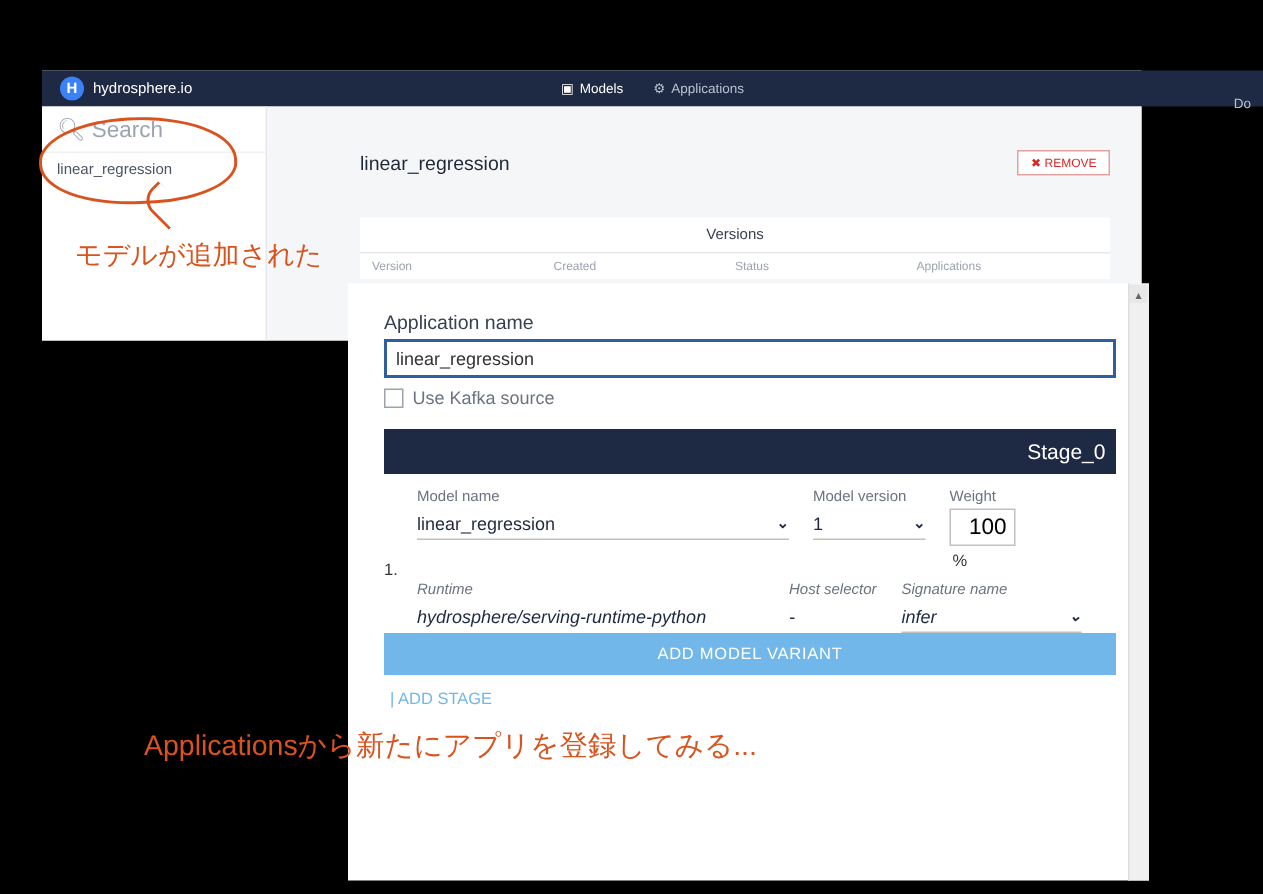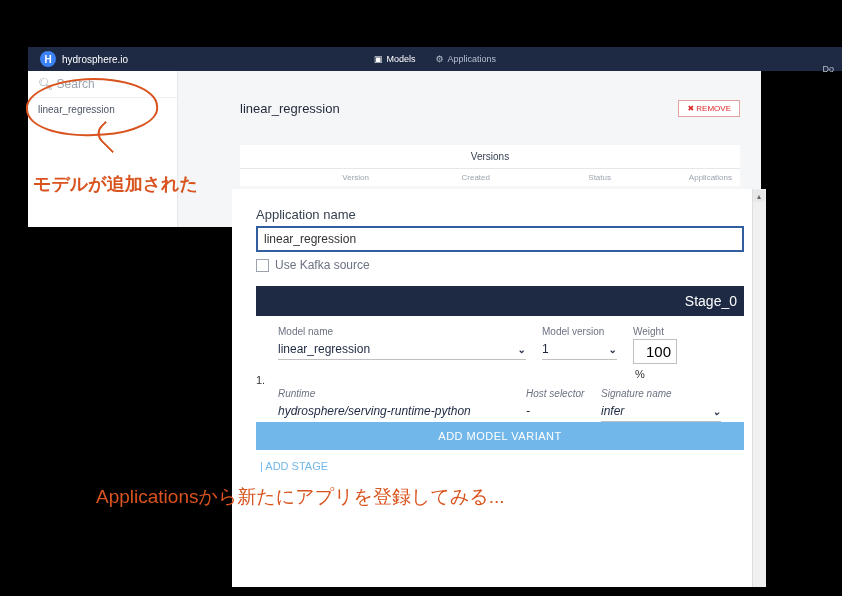--- a/index.html
+++ b/index.html
@@ -9,37 +9,37 @@
     
     .topbar { position: absolute; top: 47px; left: 28px; right: 0; height: 24px; background: #1e2943; display: flex; align-items: center; color: #fff; font-size: 10px; }
     .logo { display: flex; align-items: center; margin-left: 12px; gap: 6px; }
     .logo-icon { width: 16px; height: 16px; background: #3b82f6; border-radius: 50%; display: flex; align-items: center; justify-content: center; font-weight: bold; font-size: 10px; }
     .nav-center { position: absolute; left: 50%; transform: translateX(-50%); display: flex; gap: 20px; }
     .nav-item { display: flex; align-items: center; gap: 4px; color: #b8c0d0; font-size: 9px; }
     .nav-item.active { color: #fff; }
     .nav-right { margin-left: auto; margin-right: 8px; color: #b8c0d0; font-size: 9px; margin-top: 20px; }
     
     .sidebar { position: absolute; top: 71px; left: 28px; width: 150px; height: 156px; background: #fff; border-right: 1px solid #e5e7eb; }
-    .search-row { padding: 6px 10px; font-size: 12px; color: #9ca3af; border-bottom: 1px solid #f0f0f0; }
+    .search-row { padding: 6px 10px; font-size: 15px; color: #9ca3af; border-bottom: 1px solid #f0f0f0; }
     .sidebar-item { padding: 6px 10px; font-size: 10px; color: #4b5563; }
     
     .main-bg { position: absolute; top: 71px; left: 178px; width: 583px; height: 156px; background: #f5f6f8; }
     .content-header { position: absolute; top: 100px; left: 240px; width: 500px; display: flex; justify-content: space-between; align-items: center; }
     .page-title { font-size: 13px; color: #1f2937; }
     .remove-btn { font-size: 8px; color: #dc2626; border: 1px solid #e5a0a0; padding: 3px 8px; background: #fff; }
     
     .versions-panel { position: absolute; top: 145px; left: 240px; width: 500px; background: #fff; }
     .versions-title { text-align: center; padding: 6px; font-size: 10px; color: #374151; border-bottom: 1px solid #e5e7eb; }
     .versions-headers { display: flex; font-size: 8px; color: #9ca3af; padding: 4px 8px; }
-    .vh { flex: 1; text-align: right; }
+    .vh { flex: 1; text-align: left; }
     
     .circle-annotation { position: absolute; top: 78px; left: 26px; width: 132px; height: 58px; border: 2.5px solid #d9531e; border-radius: 60% 70% 55% 65%; transform: rotate(-3deg); pointer-events: none; }
     .circle-tail { position: absolute; top: 128px; left: 95px; width: 28px; height: 18px; border-left: 2.5px solid #d9531e; border-bottom: 2.5px solid #d9531e; border-radius: 0 0 0 12px; transform: rotate(45deg); pointer-events: none; }
     
-    .annotation1 { position: absolute; top: 158px; left: 33px; color: #d9531e; font-size: 18px; font-weight: bold; margin-top: 14px; }
+    .annotation1 { position: absolute; top: 158px; left: 50px; color: #d9531e; font-size: 18px; font-weight: normal; }
     .annotation2 { position: absolute; top: 464px; left: 96px; color: #d9531e; font-size: 19px; font-weight: normal; margin-top: 20px; }
     
     .dialog-shadow { position: absolute; top: 195px; left: 238px; width: 534px; height: 398px; background: rgba(0,0,0,0.25); }
     .dialog { position: absolute; top: 189px; left: 232px; width: 534px; height: 398px; background: #fff; }
     .dialog-scrollbar { position: absolute; right: 0; top: 0; bottom: 0; width: 14px; background: #f0f0f0; border-left: 1px solid #ddd; }
     .dialog-scrollbtn { position: absolute; right: 1px; top: 1px; width: 12px; height: 12px; background: #e8e8e8; display: flex; align-items: center; justify-content: center; font-size: 8px; color: #666; }
     
     .dialog-content { padding: 18px 24px 18px 24px; width: 520px; }
     .form-label { font-size: 13px; color: #374151; margin-bottom: 4px; }
     .app-name-input { width: 488px; border: 2px solid #2f5f9f; padding: 4px 6px; font-size: 12px; color: #333; outline: none; }

